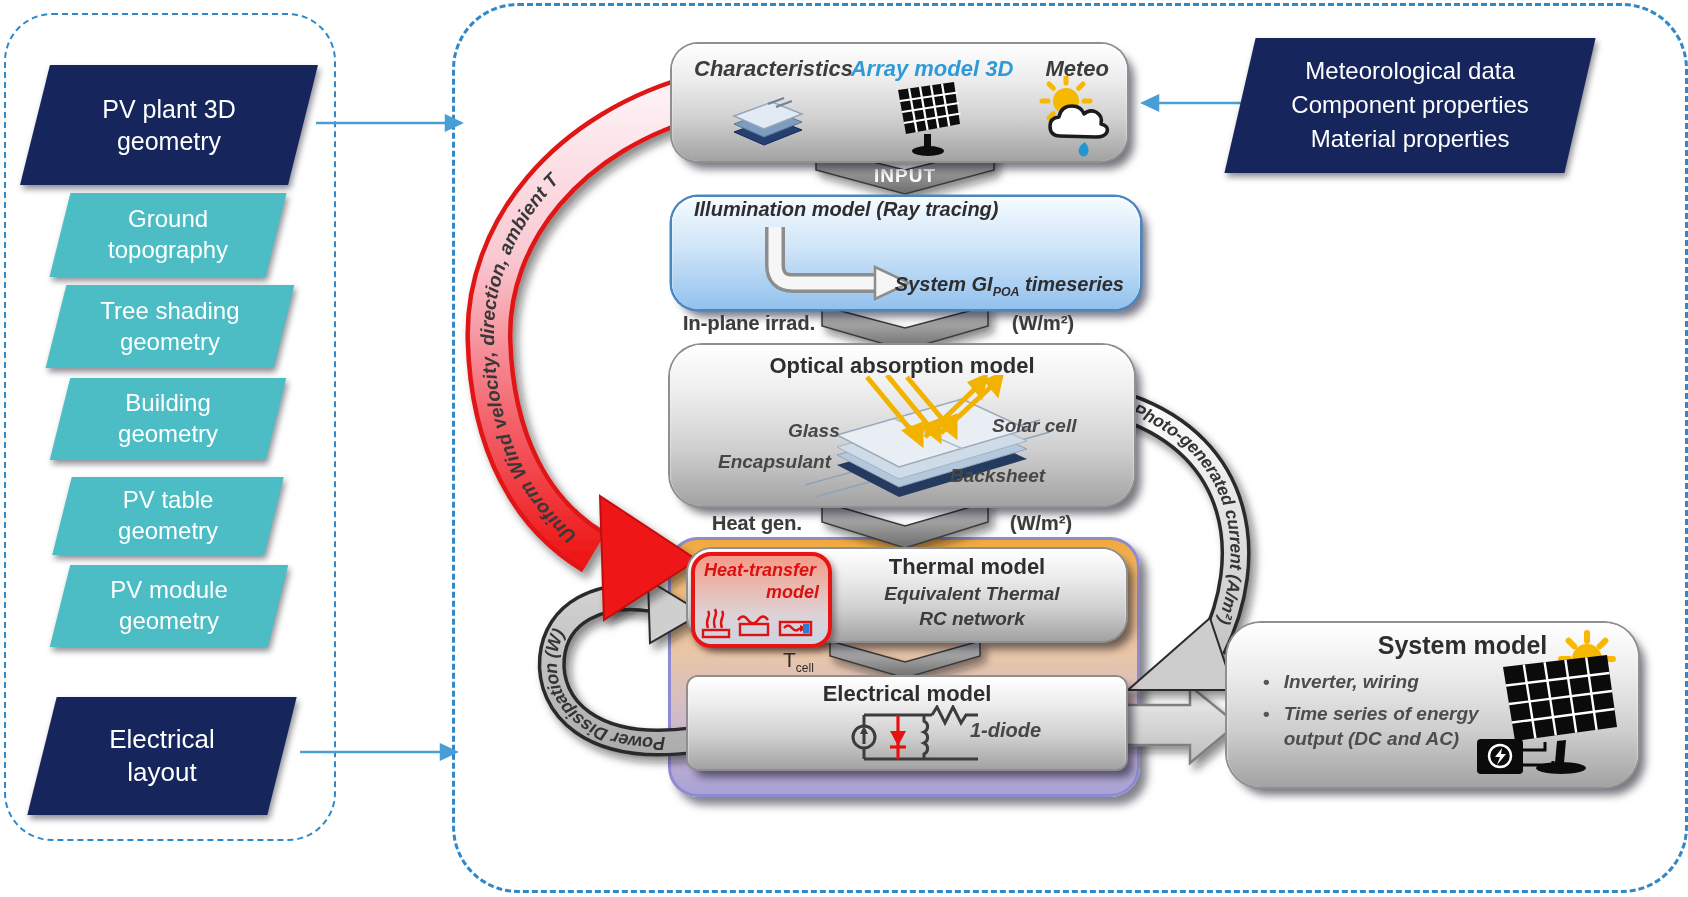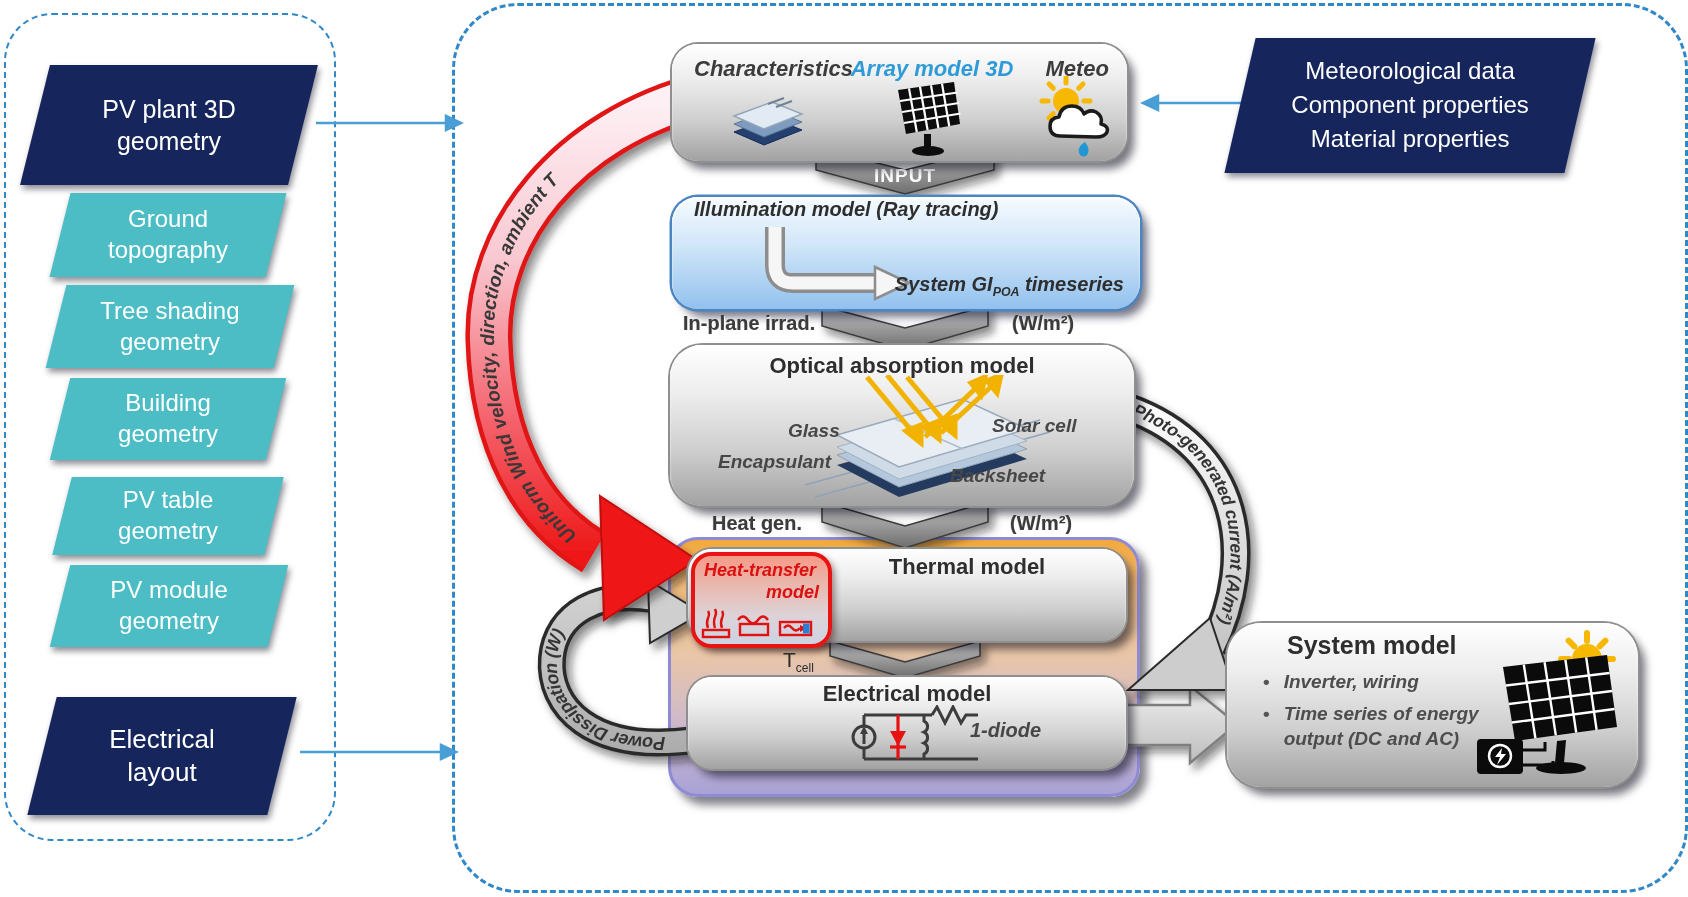--- a/index.html
+++ b/index.html
@@ -254,20 +254,24 @@
     <span class="abs ital" style="left:280px;top:120px;font-size:19px;font-weight:600;color:#474747;">Backsheet</span>
   </div>
 
   <span class="stage-label" style="left:712px;top:512px;">Heat gen.</span>
   <span class="stage-label" style="left:1010px;top:512px;">(W/m²)</span>
 
   <div class="thermal-wrap"></div>
 
   <div class="gbox" style="left:688px;top:549px;width:438px;height:92px;border-radius:24px;">
     <span class="abs title" style="left:120px;right:0;top:5px;text-align:center;font-size:22px;">Thermal model</span>
+    <div class="abs ital" style="left:130px;right:0;top:33px;text-align:center;font-size:19px;font-weight:600;color:#3c3c3c;line-height:1.3;">
+      <div>Equivalent Thermal</div>
+      <div>RC network</div>
+    </div>
   </div>
 
   <div class="redbox">
     <div class="abs ital" style="left:6px;right:9px;top:4px;text-align:right;font-size:18px;font-weight:bold;color:#dd1010;line-height:1.2;">
       <div style="text-align:center;">Heat-transfer</div>
       <div>model</div>
     </div>
     <svg class="icon-svg" style="left:5px;bottom:4px;" width="118" height="32" viewBox="0 0 118 32">
       <g stroke="#e01111" fill="none" stroke-width="2.4">
         <rect x="3" y="22" width="26" height="7"></rect>
@@ -279,21 +283,21 @@
         <rect x="80" y="14" width="31" height="13"></rect>
         <path d="M84 20 q4 -5 8 0 t8 0"></path>
       </g>
       <polygon points="100,17 107,20 100,24" fill="#e01111"></polygon>
       <rect x="103" y="15.5" width="6.5" height="10" fill="#2a7fd4"></rect>
     </svg>
   </div>
 
   <span class="abs z6" style="left:783px;top:648px;font-size:21px;color:#2b2b2b;"><span>T</span><sub style="font-size:12px;">cell</sub></span>
 
-  <div class="gbox" style="left:688px;top:677px;width:438px;height:92px;border-radius:24px;">
+  <div class="gbox" style="left:688px;top:677px;width:438px;height:92px;border-radius:10px;">
     <span class="abs title" style="left:0;right:0;top:4px;text-align:center;font-size:22px;">Electrical model</span>
     <svg class="icon-svg" style="left:152px;top:28px;" width="200" height="62" viewBox="0 0 200 62">
       <g stroke="#3c3c3c" stroke-width="3" fill="none">
         <line x1="24" y1="10" x2="92" y2="10"></line>
         <path d="M92 10 l5 -8 l8 16 l8 -16 l8 16 l5 -8 h 12"></path>
         <line x1="24" y1="54" x2="138" y2="54"></line>
         <line x1="24" y1="10" x2="24" y2="21"></line>
           <line x1="24" y1="43" x2="24" y2="54"></line>
         <circle cx="24" cy="32" r="11"></circle>
         <line x1="24" y1="39" x2="24" y2="29"></line>
@@ -303,21 +307,21 @@
         <line x1="58" y1="10" x2="58" y2="54"></line>
           <line x1="50" y1="42" x2="66" y2="42"></line>
       </g>
       <polygon points="50,26 66,26 58,41" fill="#e81111"></polygon>
       <path d="M84 10 V16 a6 6 0 0 1 0 11 a6 6 0 0 1 0 11 a6 6 0 0 1 0 11 V54" fill="none" stroke="#3c3c3c" stroke-width="3"></path>
     </svg>
     <span class="abs ital" style="left:282px;top:42px;font-size:20px;font-weight:600;color:#474747;">1-diode</span>
   </div>
 
   <div class="gbox" style="left:1227px;top:623px;width:411px;height:164px;border-radius:34px;">
-    <span class="abs title" style="left:60px;right:0;top:8px;font-size:25px;">System model</span>
+    <span class="abs title" style="left:60px;right:0;top:8px;text-align:center;font-size:25px;">System model</span>
     <ul class="sys-bullets abs" style="left:36px;top:46px;width:246px;">
       <li>
           <span class="dot">•</span>
           <span>Inverter, wiring</span>
         </li>
       <li>
           <span class="dot">•</span>
           <span>Time series of energy output (DC and AC)</span>
         </li>
     </ul>

